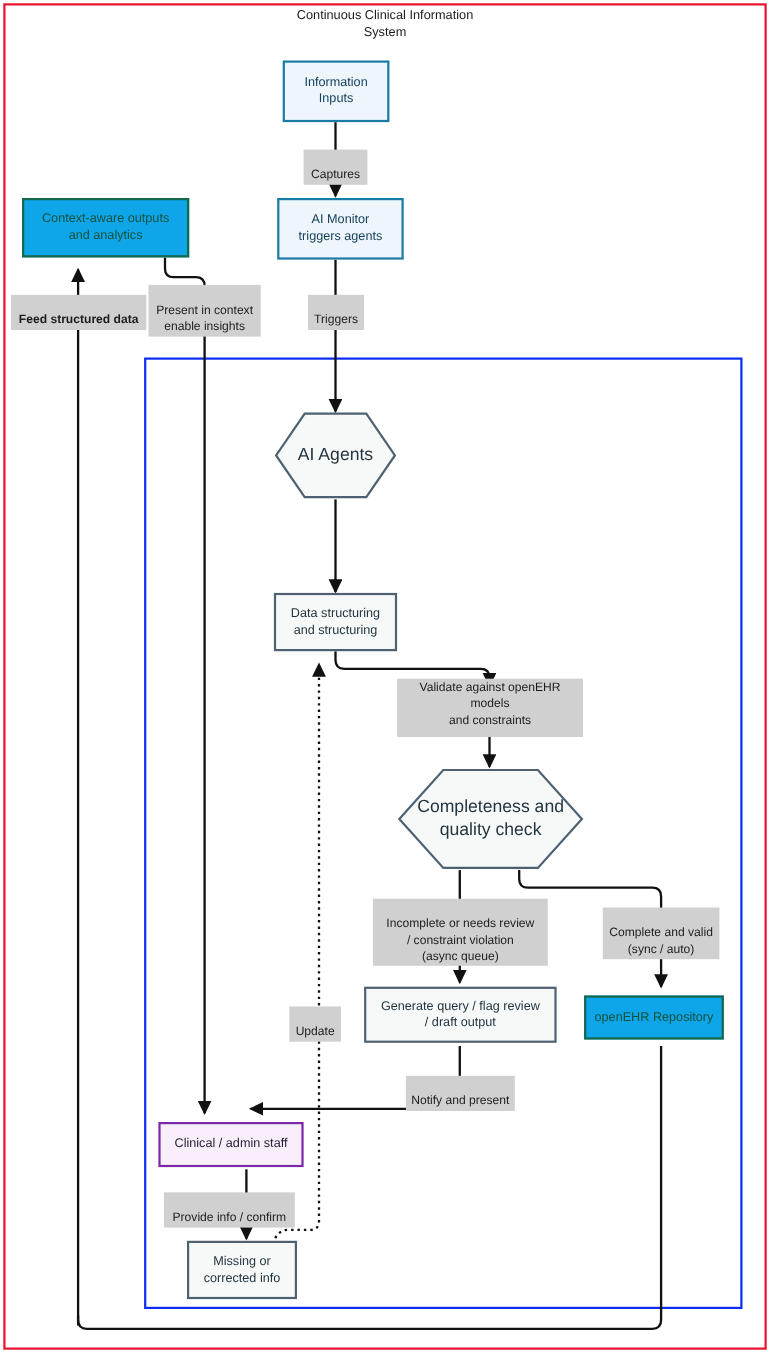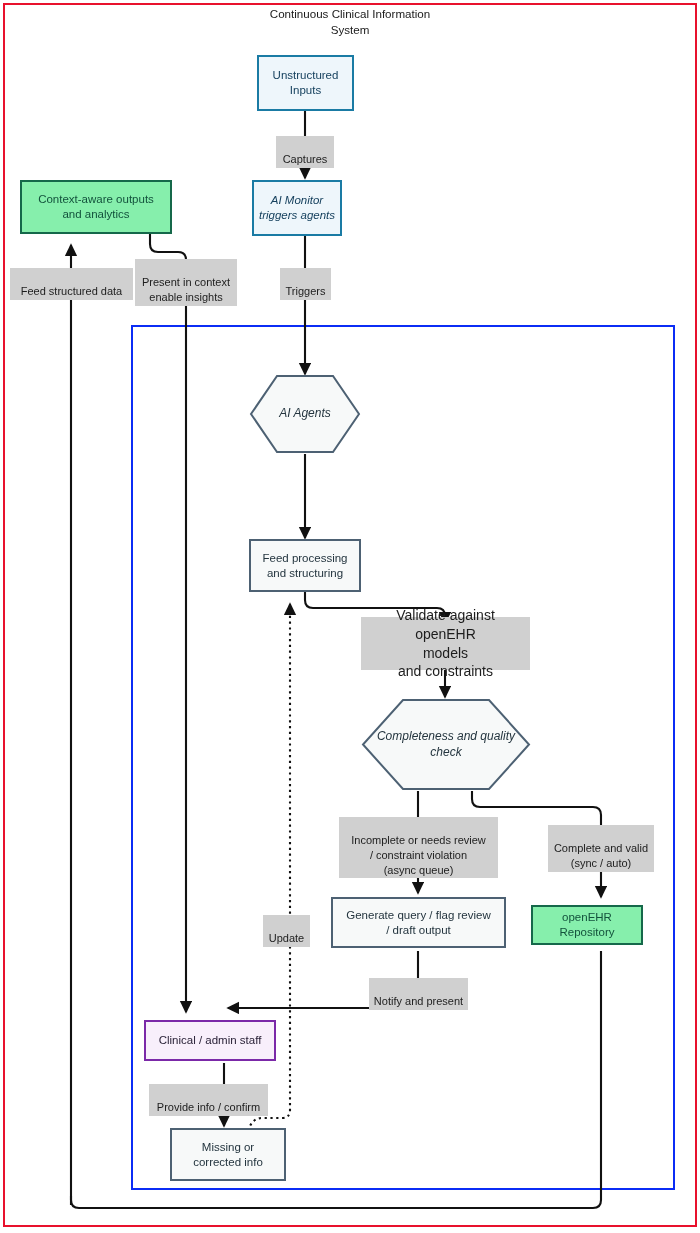--- a/index.html
+++ b/index.html
@@ -6,28 +6,28 @@
   body{font-family:"Liberation Sans","DejaVu Sans",sans-serif;}
   #canvas{position:relative;width:700px;height:1233px;background:#ffffff;overflow:hidden;}
   svg#wires{position:absolute;left:0;top:0;width:700px;height:1233px;pointer-events:none;}
 
   .node{position:absolute;box-sizing:border-box;display:flex;align-items:center;justify-content:center;
         text-align:center;line-height:1.28;font-size:11.5px;}
   .node span{display:block;white-space:pre-line;}
 
   .rect{border-width:2px;border-style:solid;}
   .blue-node{background:#eef6fb;border-color:#1a7ba4;color:#16415e;}
-  .green-node{background:#86efac;border-color:#15684a;color:#13523c;}
+  .green-node{background:#0ea5e9;border-color:#15684a;color:#13523c;}
   .grey-node{background:#f7f9f9;border-color:#4d6173;color:#24353f;}
   .purple-node{background:#f8effb;border-color:#7b29a8;color:#2a2238;}
 
   .hexwrap{position:absolute;}
   .hexwrap .hexlabel{position:absolute;left:0;top:0;width:100%;height:100%;
         display:flex;align-items:center;justify-content:center;text-align:center;
-        font-size:12px;line-height:1.3;color:#24353f;font-style:italic;}
+        font-size:16px;line-height:1.3;color:#24353f;}
 
   .edge-label{position:absolute;background:#d0d0d0;color:#1d1d1d;font-size:11px;
         line-height:1.35;text-align:center;padding:1px 3px;white-space:pre-line;box-sizing:border-box;}
 
   .container-title{position:absolute;text-align:center;font-size:11.6px;color:#1a1a1a;
         line-height:1.35;white-space:pre-line;}
 
   .frame{position:absolute;box-sizing:border-box;border-width:2px;border-style:solid;background:transparent;}
   .frame-outer{border-color:#e8112d;}
   .frame-inner{border-color:#0b2cf5;}
@@ -80,91 +80,91 @@
 
       <path d="M601,951 L601,1200 Q601,1208 593,1208 L79,1208 Q71,1208 71,1200 L71,1196"></path>
     </g>
 
     <g fill="none" stroke="#111111" stroke-width="2.1" stroke-dasharray="2.2 3.6" stroke-linecap="butt">
       <path d="M248,1131 Q252,1118 262,1118 L282,1118 Q290,1118 290,1110 L290,604" marker-end="url(#ahd)"></path>
     </g>
   </svg>
 
   <div class="node rect blue-node" style="left:257px;top:55px;width:97px;height:56px;">
-    <span>Unstructured
+    <span>Information
 Inputs</span>
   </div>
 
-  <div class="node rect blue-node" style="left:252px;top:180px;width:90px;height:56px;font-style:italic;">
+  <div class="node rect blue-node" style="left:252px;top:180px;width:115px;height:56px;">
     <span>AI Monitor
 triggers agents</span>
   </div>
 
   <div class="node rect green-node" style="left:20px;top:180px;width:152px;height:54px;">
     <span>Context-aware outputs
 and analytics</span>
   </div>
 
   <div class="hexwrap" style="left:249px;top:374px;width:112px;height:80px;">
     <svg width="112" height="80" viewBox="0 0 112 80">
       <polygon points="28,2 84,2 110,40 84,78 28,78 2,40" fill="#f7f9f9" stroke="#4d6173" stroke-width="2"></polygon>
     </svg>
     <div class="hexlabel">
         <span>AI Agents</span>
       </div>
   </div>
 
   <div class="node rect grey-node" style="left:249px;top:539px;width:112px;height:53px;">
-    <span>Feed processing
+    <span>Data structuring
 and structuring</span>
   </div>
 
-  <div class="edge-label" style="left:361px;top:617px;width:169px;height:53px;display:flex;align-items:center;justify-content:center;font-size:14px;">
+  <div class="edge-label" style="left:361px;top:617px;width:169px;height:53px;display:flex;align-items:flex-start;justify-content:center;font-size:11px;">
     <span>Validate against openEHR
 models
 and constraints</span>
   </div>
 
   <div class="hexwrap" style="left:361px;top:698px;width:170px;height:93px;">
     <svg width="170" height="93" viewBox="0 0 170 93">
       <polygon points="42,2 128,2 168,46.5 128,91 42,91 2,46.5" fill="#f7f9f9" stroke="#4d6173" stroke-width="2"></polygon>
     </svg>
     <div class="hexlabel">
         <span>Completeness and
 quality check</span>
       </div>
   </div>
 
   <div class="node rect grey-node" style="left:331px;top:897px;width:175px;height:51px;">
     <span>Generate query / flag review
 / draft output</span>
   </div>
 
-  <div class="node rect green-node" style="left:531px;top:905px;width:112px;height:40px;">
+  <div class="node rect green-node" style="left:531px;top:905px;width:127px;height:40px;">
     <span>openEHR Repository</span>
   </div>
 
   <div class="node rect purple-node" style="left:144px;top:1020px;width:132px;height:41px;">
     <span>Clinical / admin staff</span>
   </div>
 
-  <div class="node rect grey-node" style="left:170px;top:1128px;width:116px;height:53px;">
+  <div class="node rect grey-node" style="left:170px;top:1128px;width:100px;height:53px;">
     <span>Missing or
 corrected info</span>
   </div>
 
   <div class="edge-label" style="left:276px;top:136px;width:58px;">
     <span>Captures</span>
   </div>
 
   <div class="edge-label" style="left:280px;top:268px;width:51px;">
     <span>Triggers</span>
   </div>
 
-  <div class="edge-label" style="left:10px;top:268px;width:123px;">
+  <div class="edge-label" style="left:10px;top:268px;width:123px;font-weight:bold;">
     <span>Feed structured data</span>
   </div>
 
   <div class="edge-label" style="left:135px;top:259px;width:102px;">
     <span>Present in context
 enable insights</span>
   </div>
 
 
   <div class="edge-label" style="left:339px;top:817px;width:159px;">

